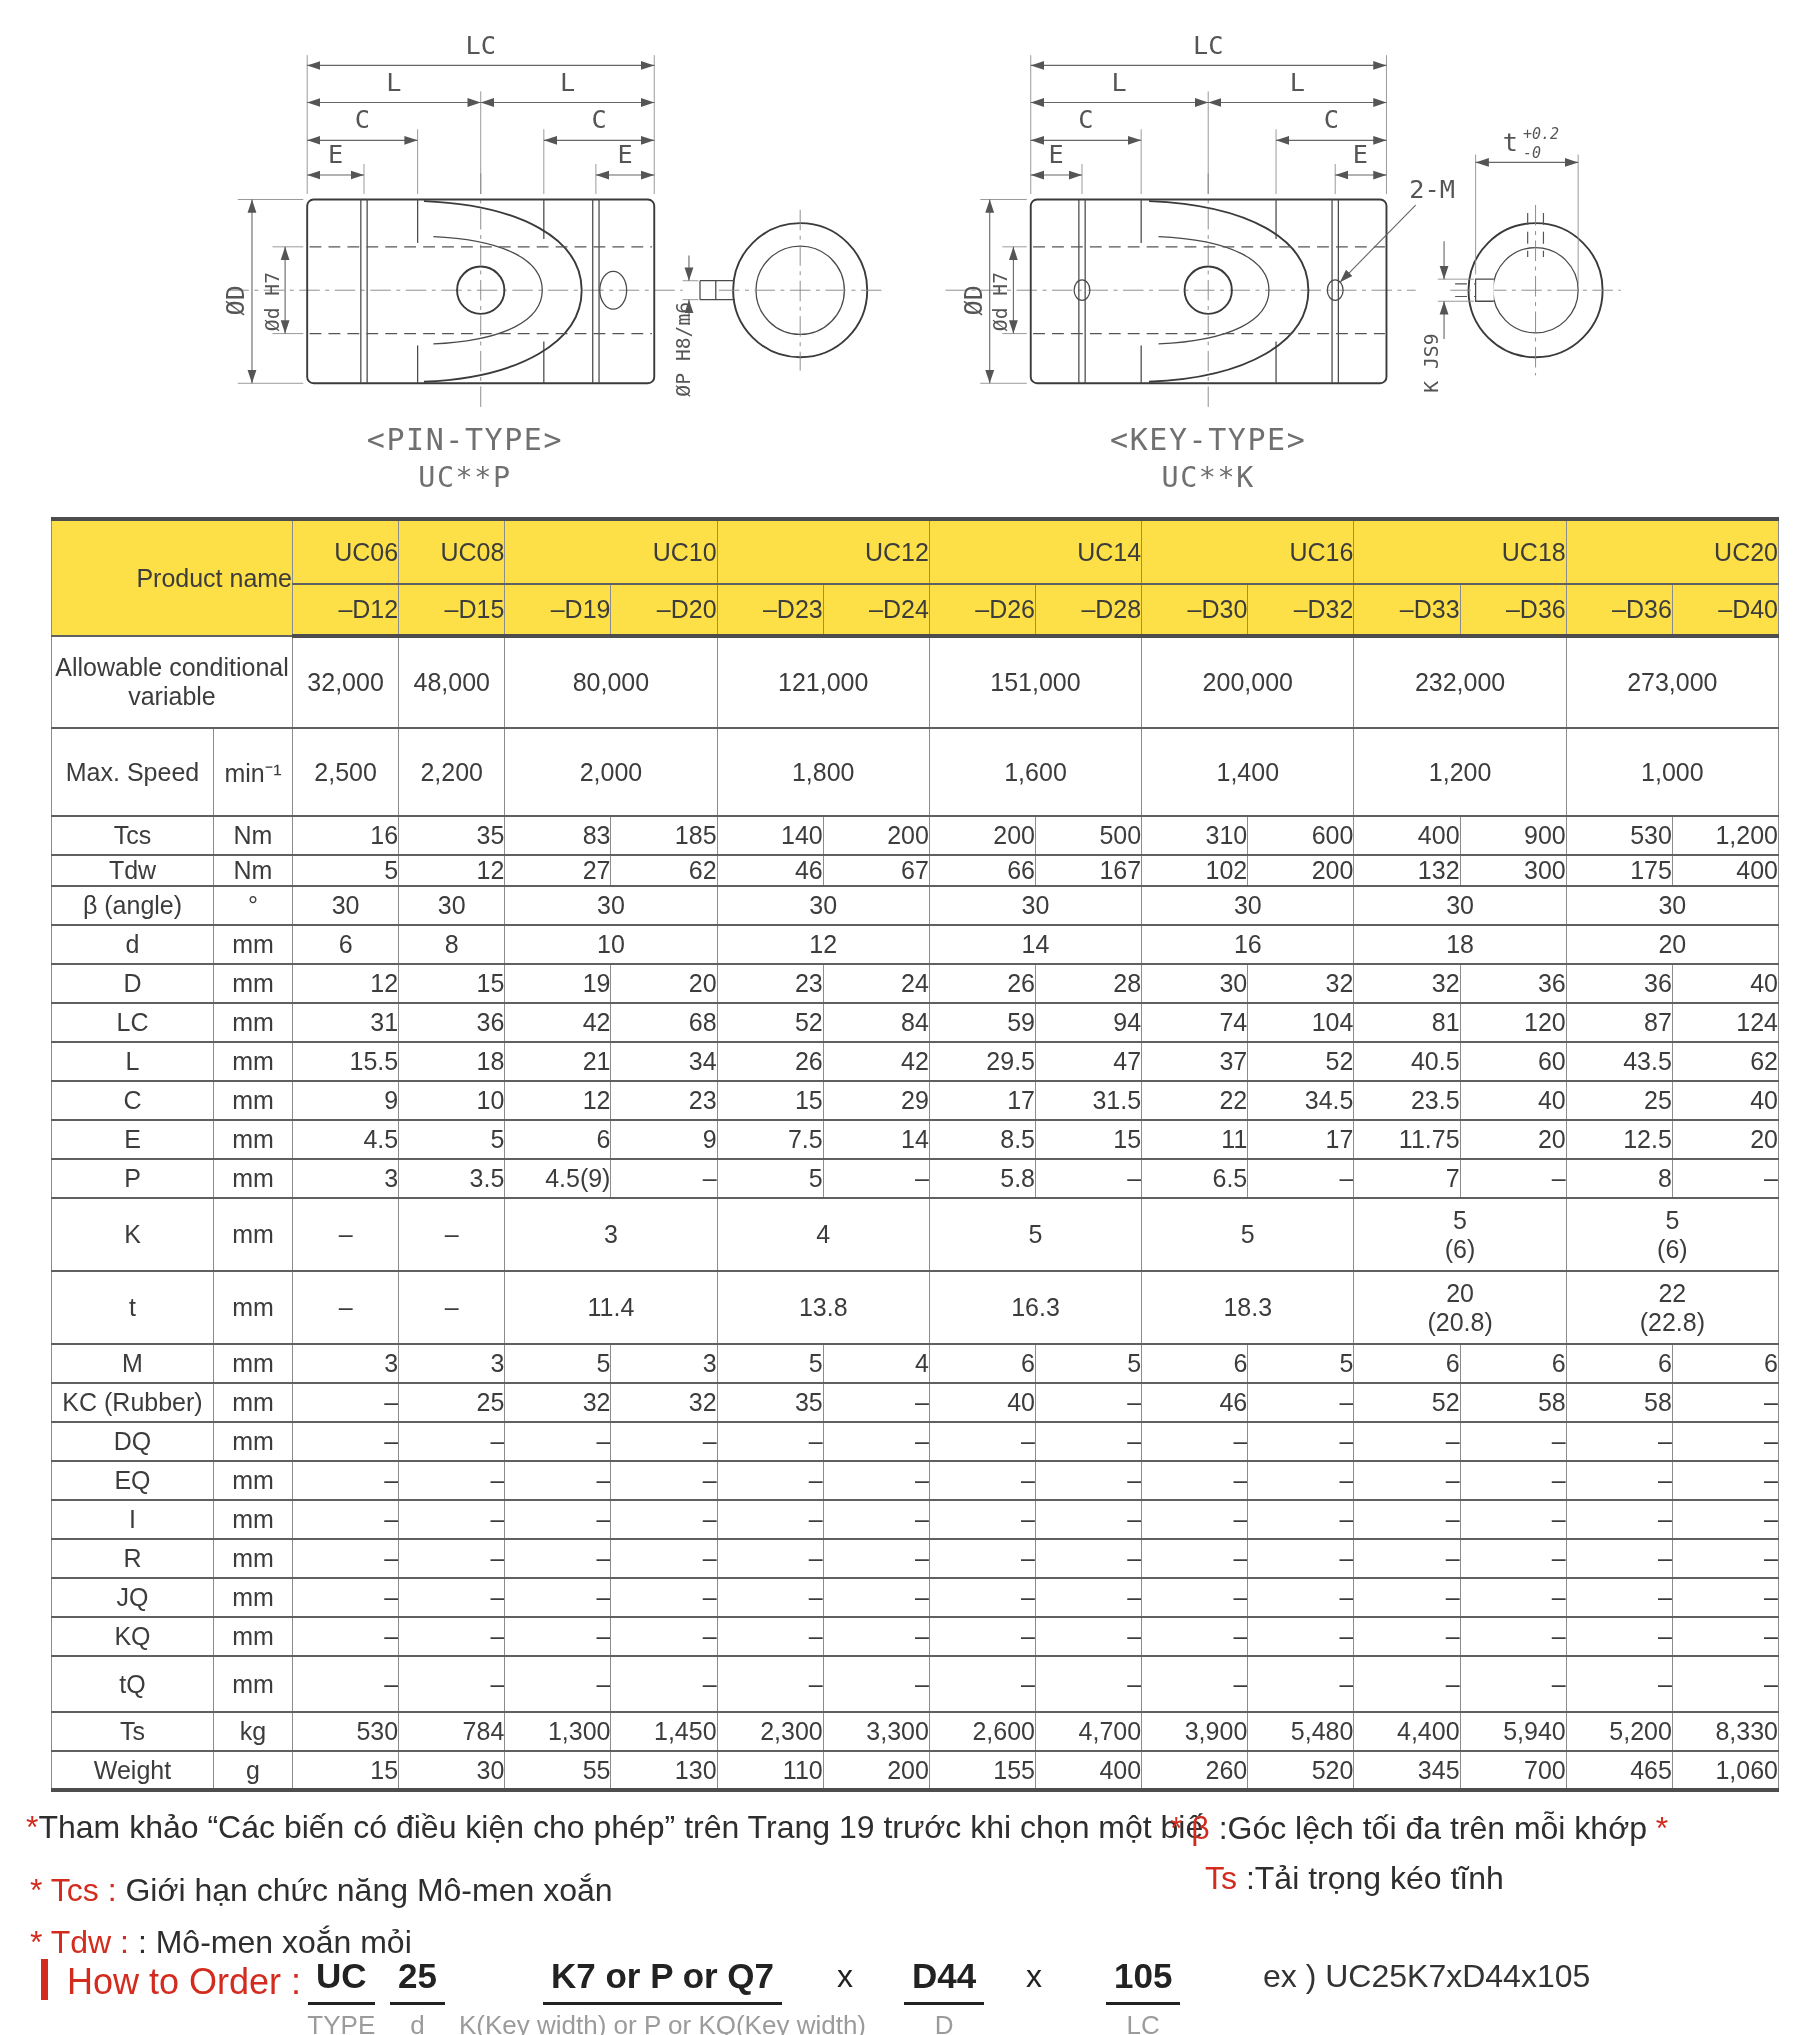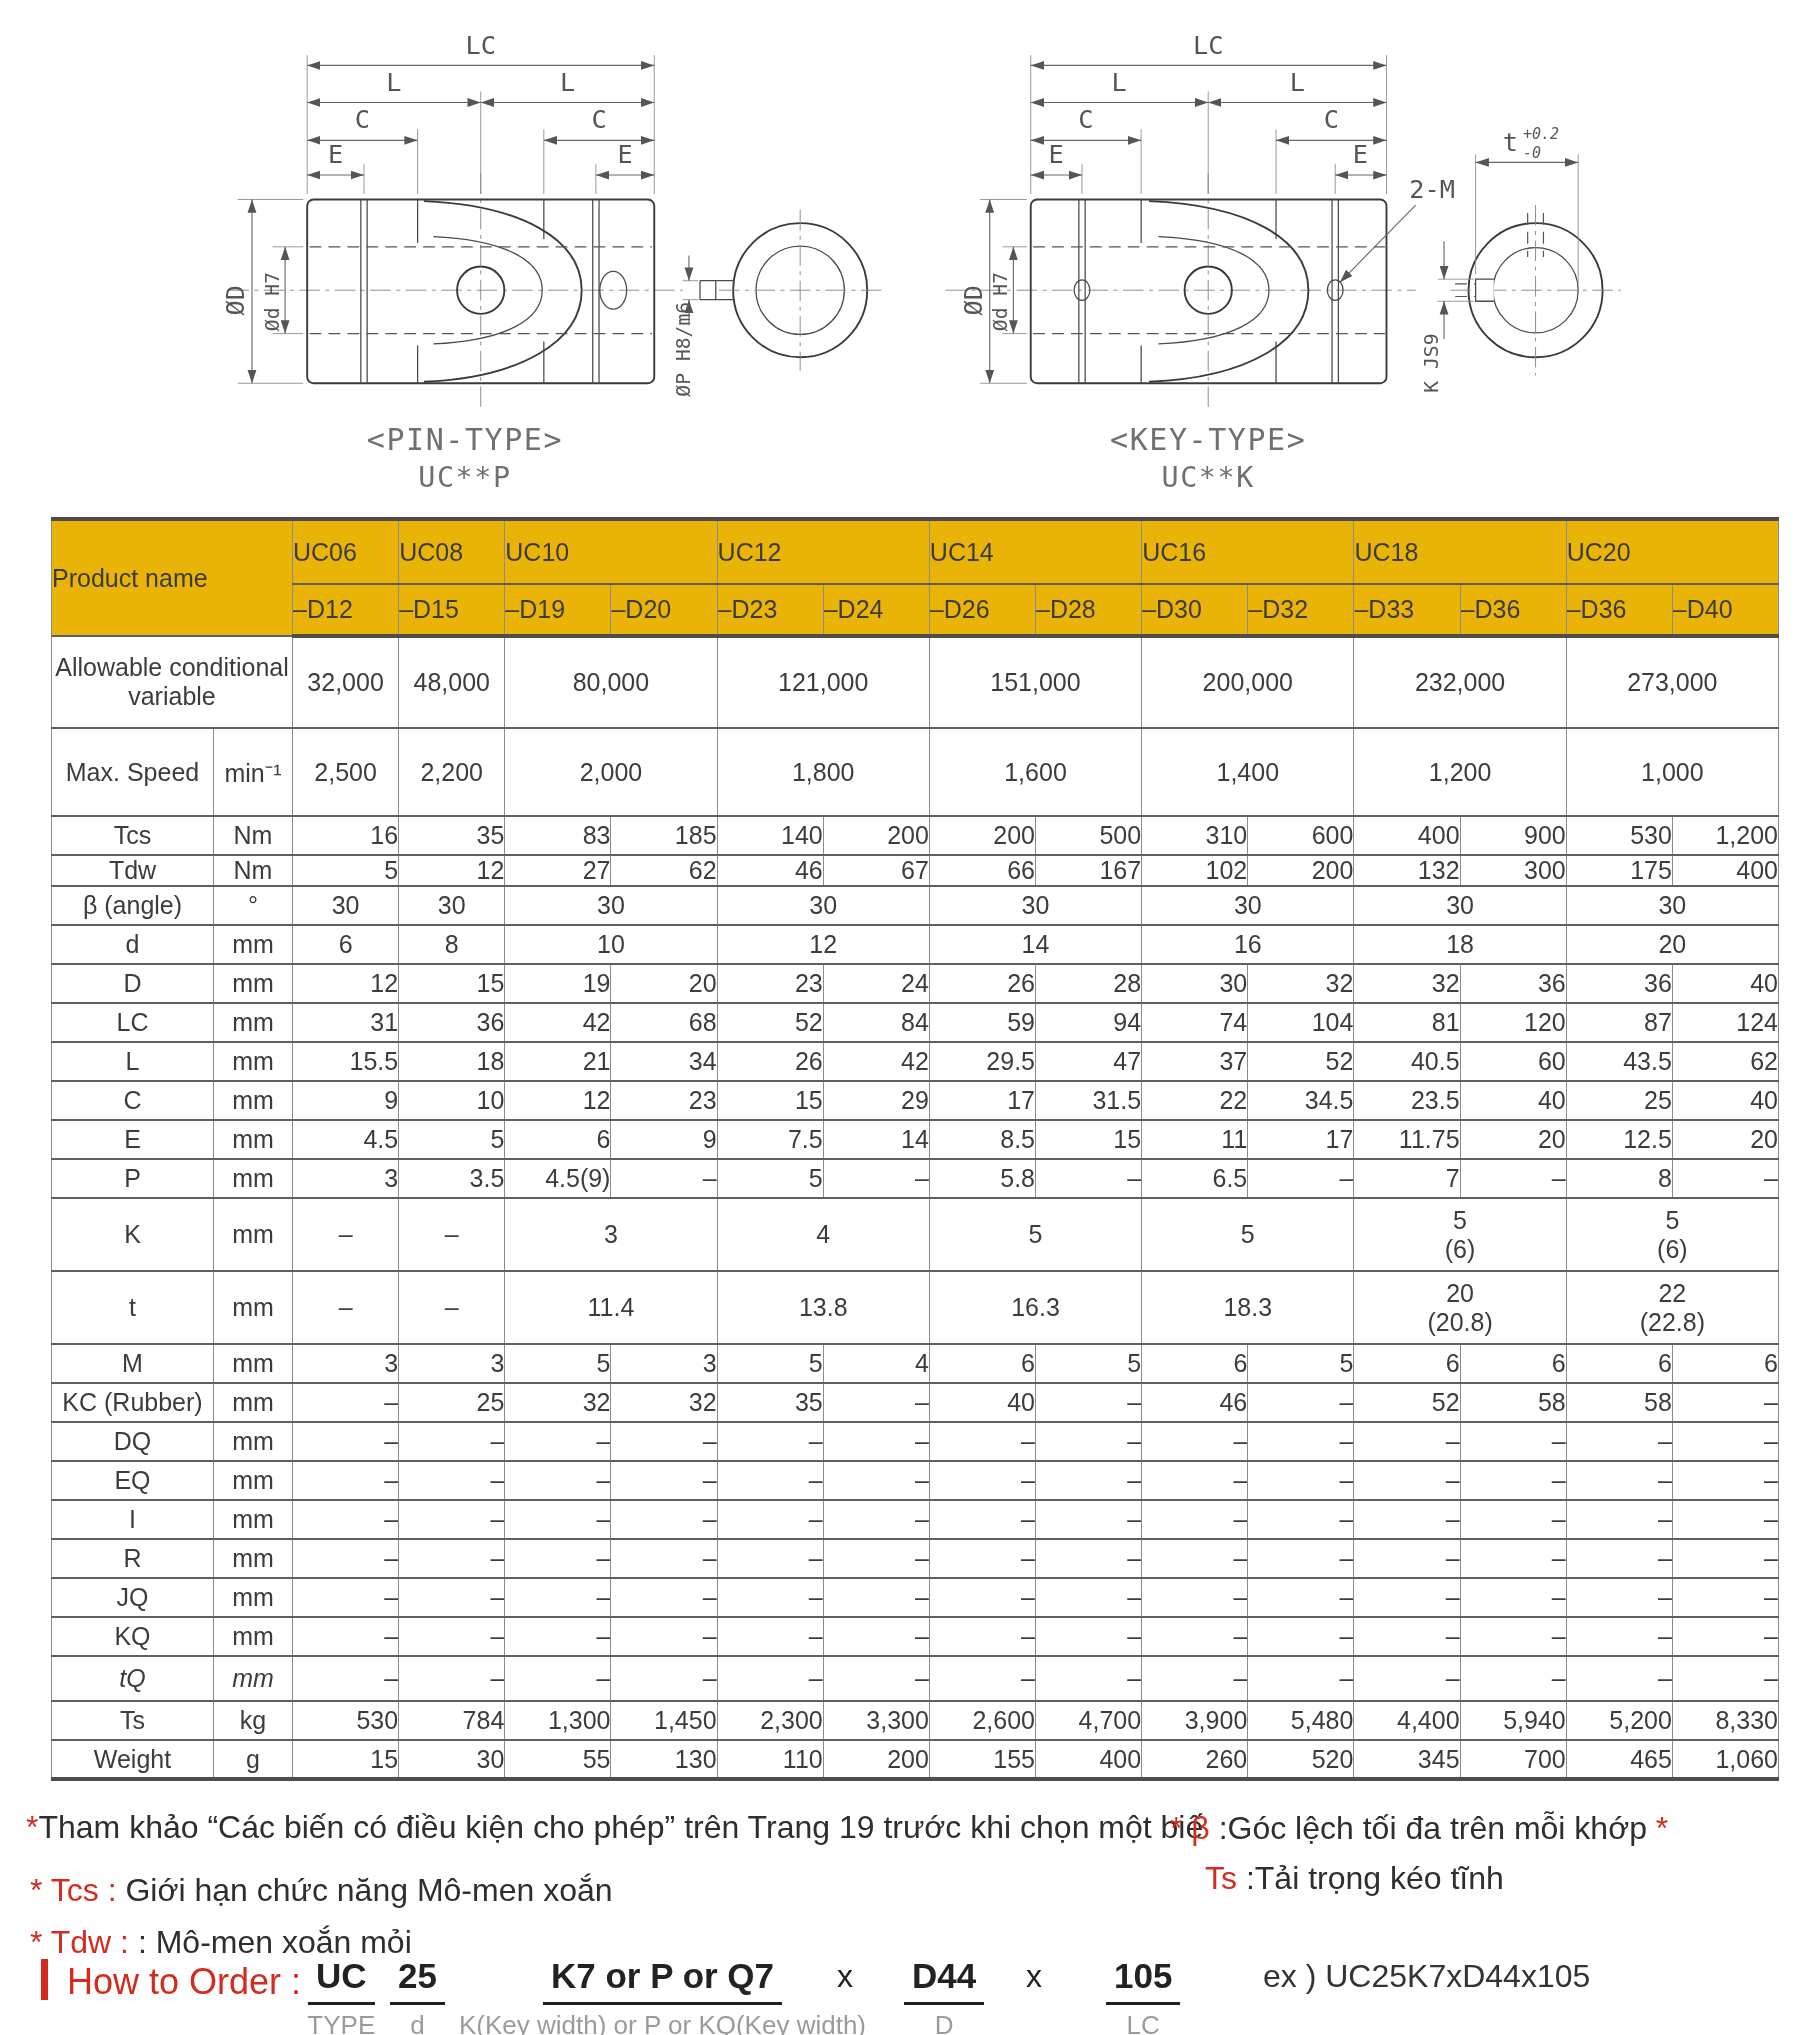--- a/index.html
+++ b/index.html
@@ -19,21 +19,21 @@
   text.tolt{fill:#555;font-family:"DejaVu Sans Mono",monospace;font-size:19px;font-style:italic;}
   text.cap{fill:#707070;font-family:"DejaVu Sans Mono",monospace;font-size:38px;text-anchor:middle;letter-spacing:2px;}
   text.mod{font-size:36px;}
 
   
   table.spec{position:absolute;left:51px;top:517px;width:1728px;border-collapse:collapse;table-layout:fixed;
              border-top:4.7px solid #4d4d4d;border-bottom:4.7px solid #4d4d4d;
              border-left:1.6px solid #8c8c8c;border-right:1.6px solid #8c8c8c;}
   table.spec th,table.spec td{border:1.3px solid #8c8c8c;border-top:2.4px solid #606060;border-bottom:2.4px solid #606060;
              font-size:25px;font-weight:400;color:#3c3c3c;white-space:pre-line;overflow:hidden;padding:0;}
-  table.spec th.hd{background:#eab308;text-align:left;}
+  table.spec th.hd{background:#fde047;text-align:right;}
   table.spec tr.subrow th{border-bottom:4.7px solid #4d4d4d;margin-top:44px;}
   td.lbl{text-align:center;}
   td.unit{text-align:center;font-size:23px;}
   td.c{text-align:center;}
   td.r{text-align:right;padding-right:20.5px;}
 
   
   .note{position:absolute;font-size:32px;color:#2e2e2e;white-space:nowrap;}
   .red{color:#d32b1e;}
 
@@ -625,21 +625,21 @@
           <td class="r">–</td>
           <td class="r">–</td>
           <td class="r">–</td>
           <td class="r">–</td>
           <td class="r">–</td>
           <td class="r">–</td>
           <td class="r">–</td>
           <td class="r">–</td>
           <td class="r">–</td>
         </tr>
-        <tr style="height: 45px; font-style: italic;">
+        <tr style="height: 56px;">
           <td class="lbl">tQ</td>
           <td class="unit">mm</td>
           <td class="r">–</td>
           <td class="r">–</td>
           <td class="r">–</td>
           <td class="r">–</td>
           <td class="r">–</td>
           <td class="r">–</td>
           <td class="r">–</td>
           <td class="r">–</td>

